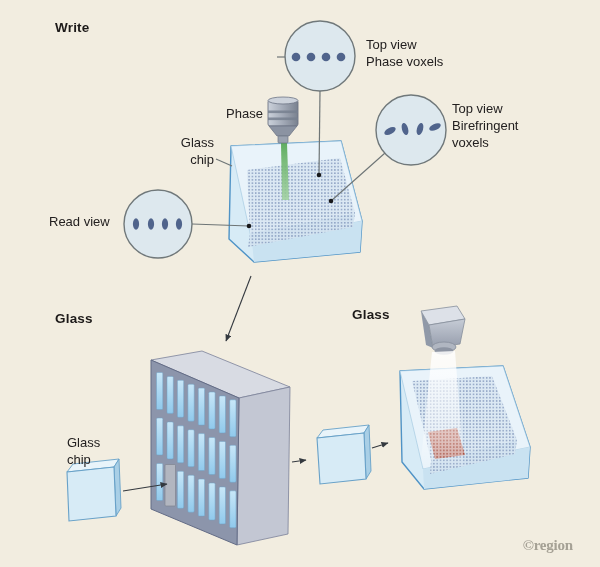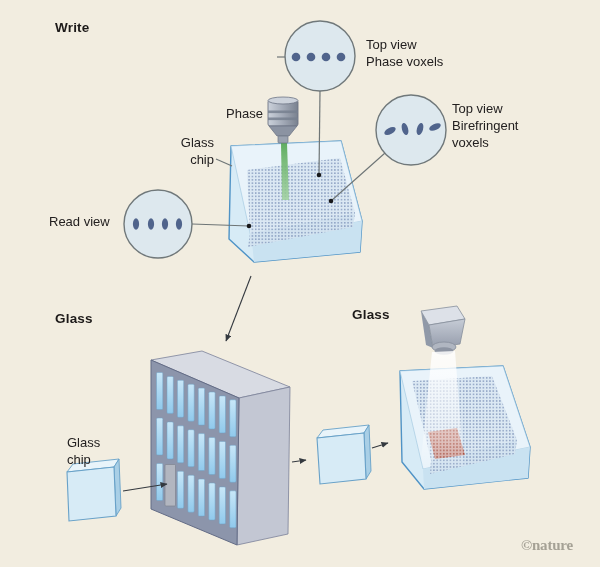--- a/index.html
+++ b/index.html
@@ -195,15 +195,15 @@
 <div class="label right" style="left:168px;top:134px;width:46px">Glass
 chip</div>
 <div class="label" style="left:49px;top:213px">Read view</div>
 
 <div class="title" style="left:55px;top:311px">Glass</div>
 <div class="label" style="left:67px;top:434px">Glass
 chip</div>
 
 <div class="title" style="left:352px;top:307px">Glass</div>
 
-<div class="credit" style="right:7px;top:537px">©nature</div>
+<div class="credit" style="right:7px;top:537px">©region</div>
 
 </div>
 
 </body></html>

